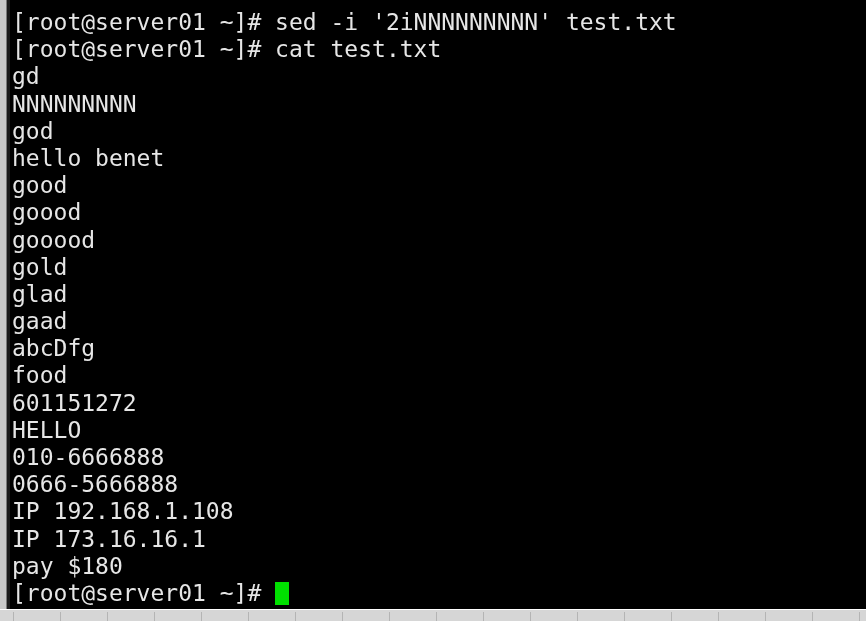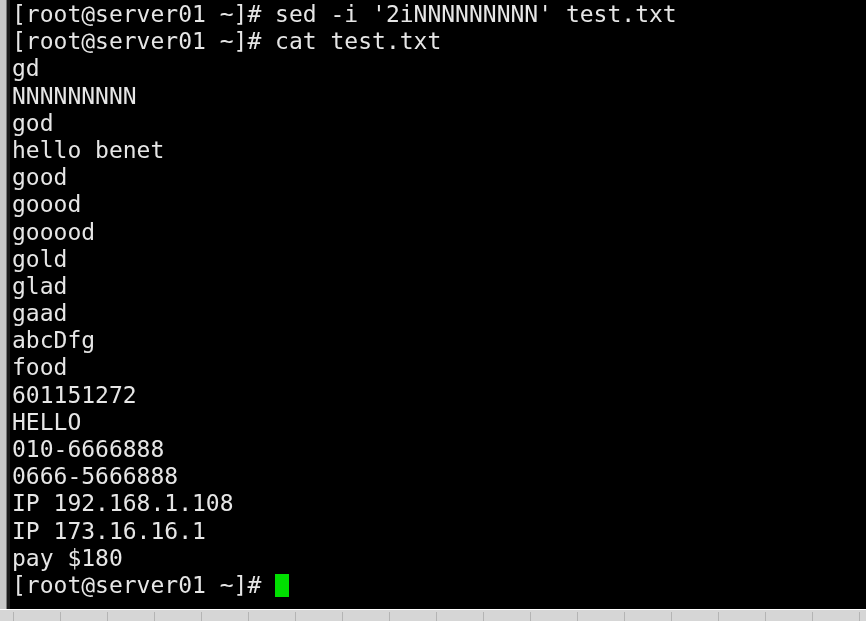--- a/index.html
+++ b/index.html
@@ -47,21 +47,21 @@
     left: 10px; top: 0;
     width: 856px;
     height: 609px;
     background: #000000;
     overflow: hidden;
   }
 
   #term-lines {
     position: absolute;
     left: 2px;
-    top: 1px;
+    top: 9px;
     white-space: pre;
   }
 
   .term-line {
     height: 27.2px;
     line-height: 27.2px;
     font-size: 23px;
     letter-spacing: 0px;
     color: #e6e6e6;
     white-space: pre;

